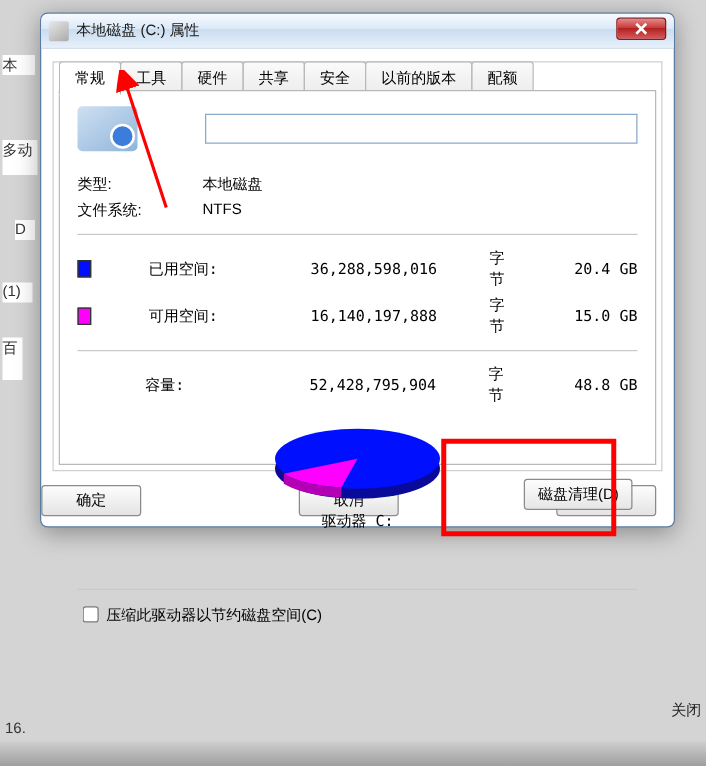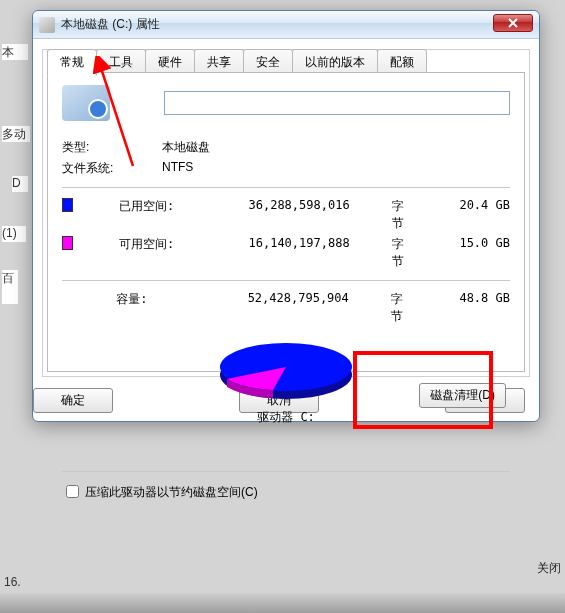--- a/index.html
+++ b/index.html
@@ -124,21 +124,21 @@
     height: 24px;
     border: 1px solid #8aa8c8;
     background: #fff;
     padding: 0 4px;
   }
   .kv-row { display: flex; margin: 4px 0; }
   .kv-label { width: 100px; }
   .kv-value { flex: 1; }
   hr.sep { border: none; border-top: 1px solid #c9c9c9; margin: 10px 0; }
   .usage-row {
-    display: flex; align-items: flex-start; margin: 4px 0;
+    display: flex; align-items: center; margin: 4px 0;
     font-family: "SimSun", monospace;
     font-size: 12px;
     gap: 36px;
   }
   .swatch {
     width: 14px; height: 14px;
     margin-right: 10px;
     border: 1px solid #333;
   }
   .sw-used { background: #0010ff; }
@@ -218,21 +218,21 @@
   }
   .bottom-strip {
     position: absolute; left:0; right:0; bottom:0; height:20px;
     background: linear-gradient(#cfcfcf,#9e9e9e);
   }
 </style>
 </head>
 <body>
 
 <div class="bg-fragment" style="left:2px;top:44px;width:26px;height:16px;">本</div>
-<div class="bg-fragment" style="left:2px;top:126px;width:28px;height:16px;">多动</div>
+<div class="bg-fragment" style="left:2px;top:112px;width:28px;height:28px;">多动</div>
 <div class="bg-fragment" style="left:12px;top:176px;width:16px;height:16px;">D</div>
 <div class="bg-fragment" style="left:2px;top:226px;width:24px;height:16px;">(1)</div>
 <div class="bg-fragment" style="left:2px;top:270px;width:16px;height:34px;">百</div>
 <div class="bottom-strip"></div>
 <div class="ext-close">关闭</div>
 <div class="ext-num">16.</div>
 
 <div class="window">
 
   <div class="titlebar">

